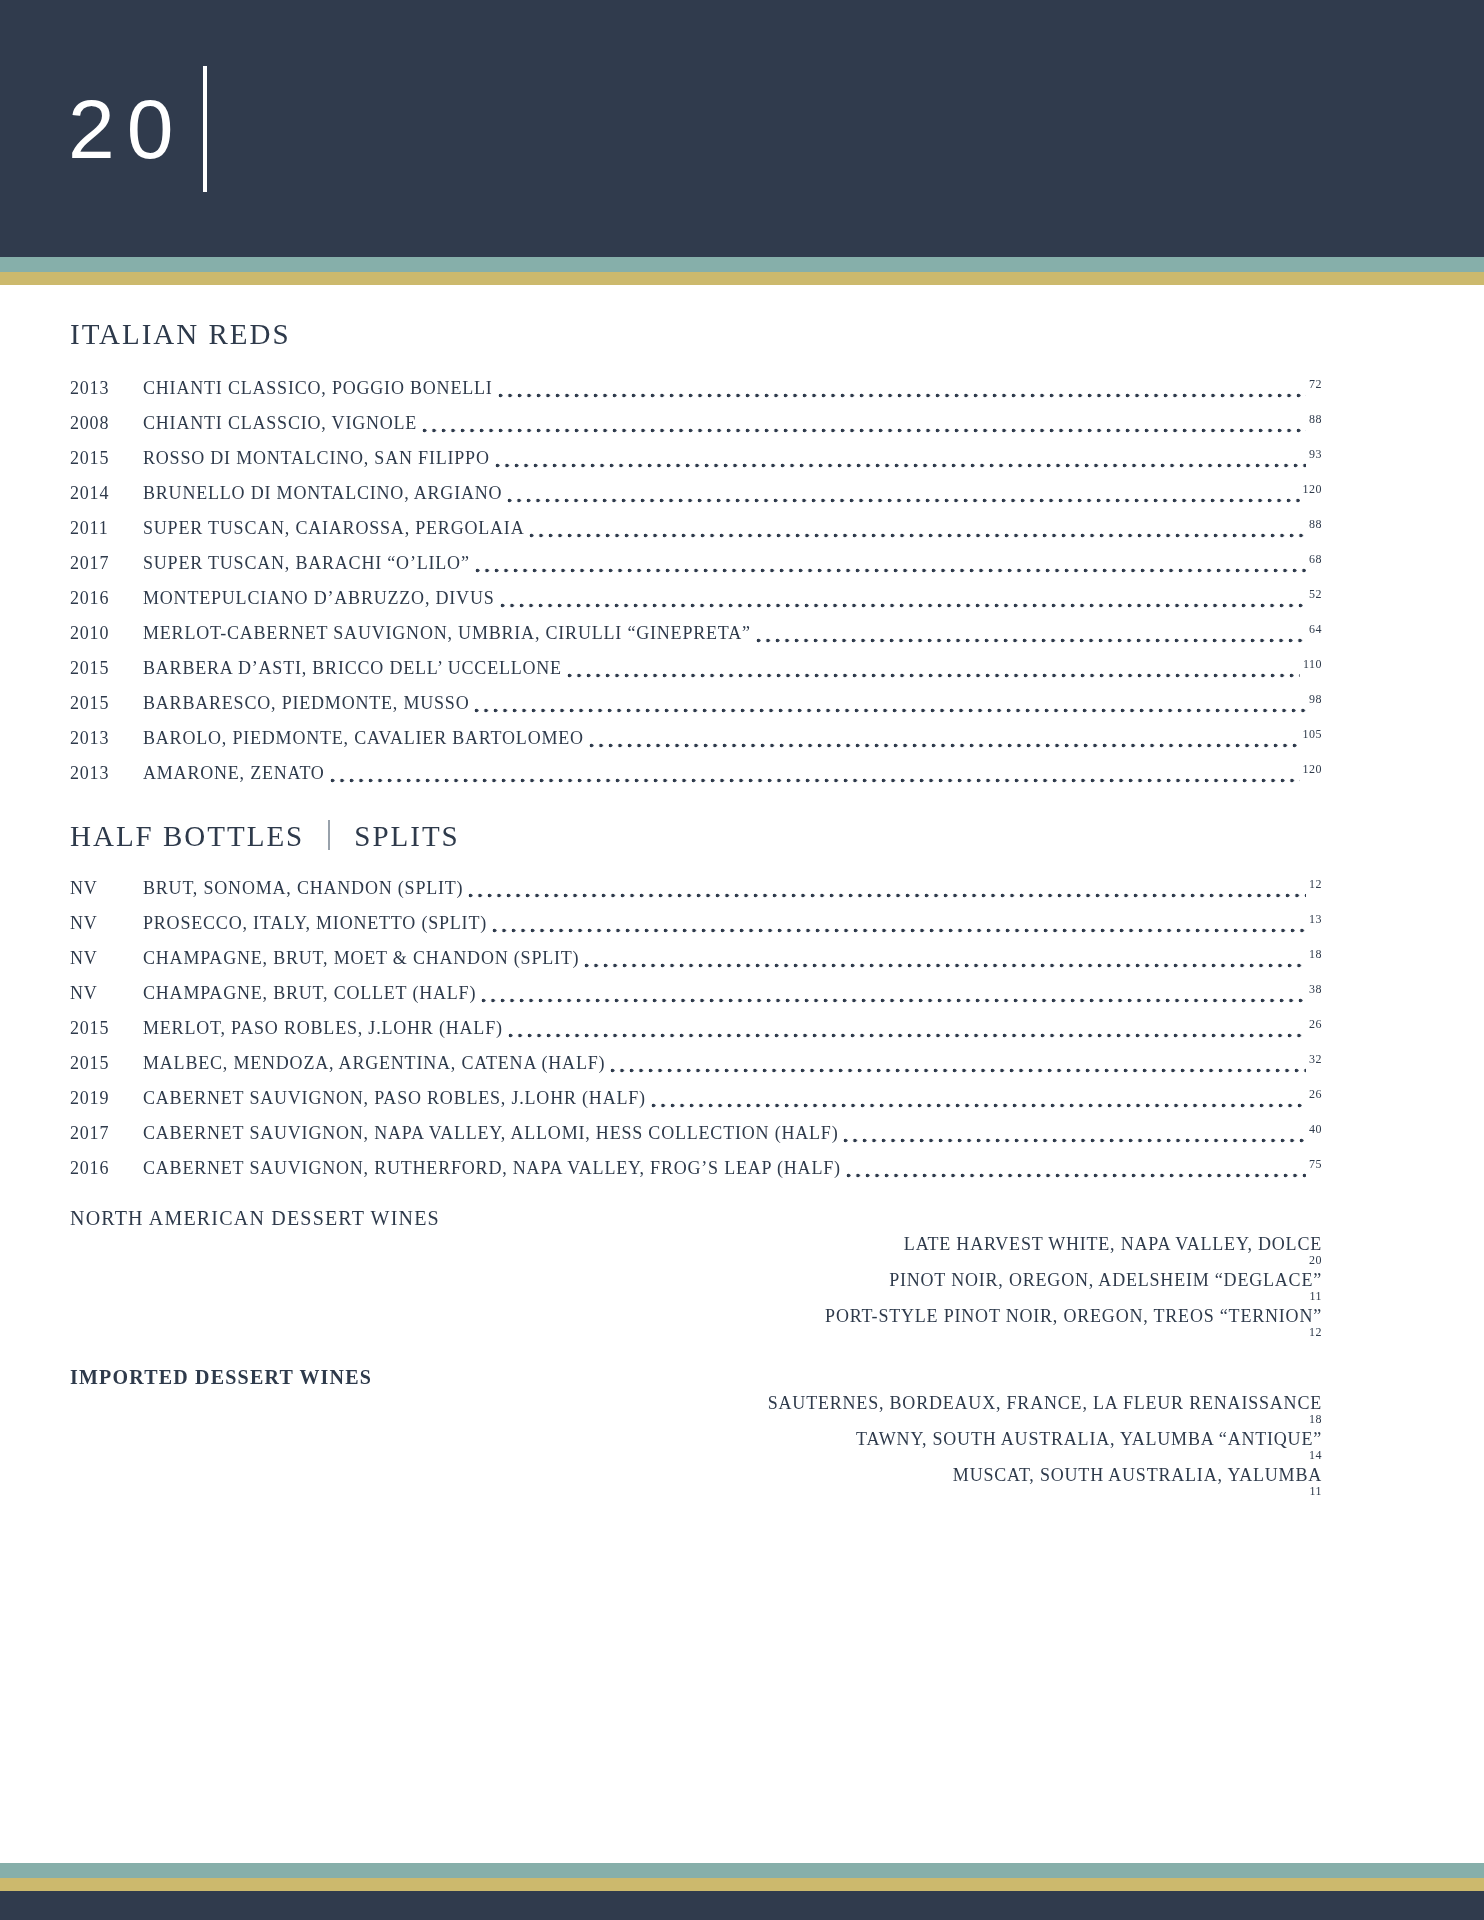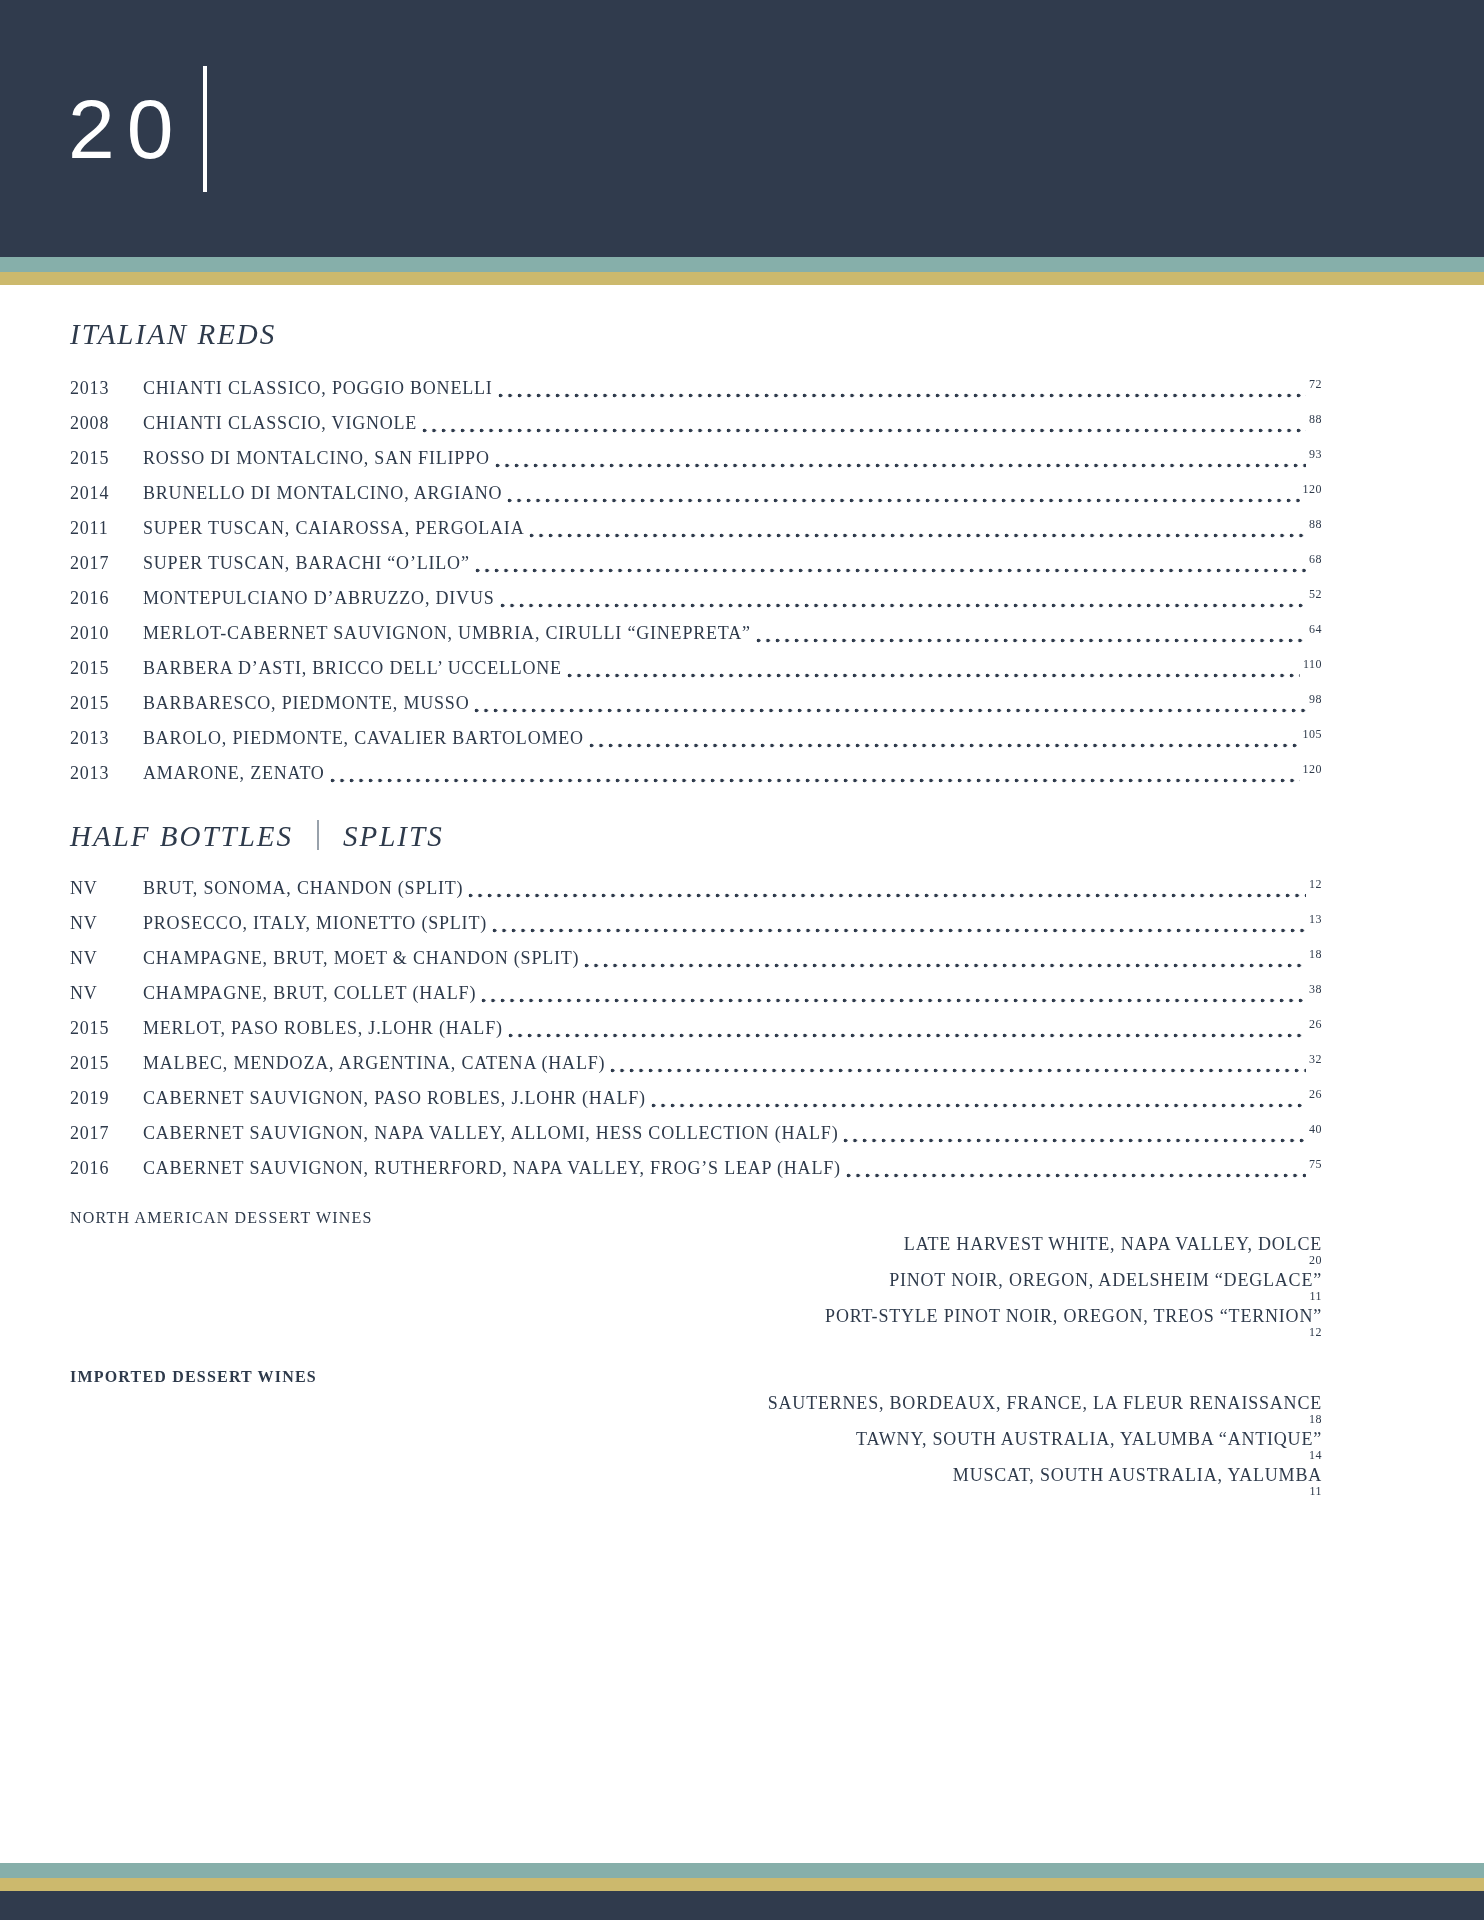--- a/index.html
+++ b/index.html
@@ -55,21 +55,20 @@
   .content { padding: 0 162px 0 70px; }
 
   .section-title {
     font-size: 29px;
     font-weight: 400;
     letter-spacing: 2px;
     line-height: 33px;
     color: var(--ink, #2e3a4b);
     display: flex;
     align-items: flex-start;
-    font-style: italic;
   }
   .title-sep {
     width: 2px;
     height: 30px;
     background: #98a1ab;
     margin: 0 24px;
   }
 
   .sec-italian { margin-top: 33px; }
   .sec-half    { margin-top: 37px; }
@@ -99,21 +98,21 @@
   }
   .price {
     flex: 0 0 auto;
     font-size: 12px;
     line-height: 1;
     margin-bottom: 8px;
     letter-spacing: 0.5px;
   }
 
   .subsection-title {
-    font-size: 16px;
+    font-size: 20px;
     font-weight: 400;
     letter-spacing: 1.2px;
     line-height: 24px;
     margin-top: 17px;
   }
   .sub-rows { margin-top: 5px; }
   .sub-rows .row { height: 36px; flex-direction: column; }
   .sub-imported { margin-top: 22px; font-weight: bold; }
 
   

